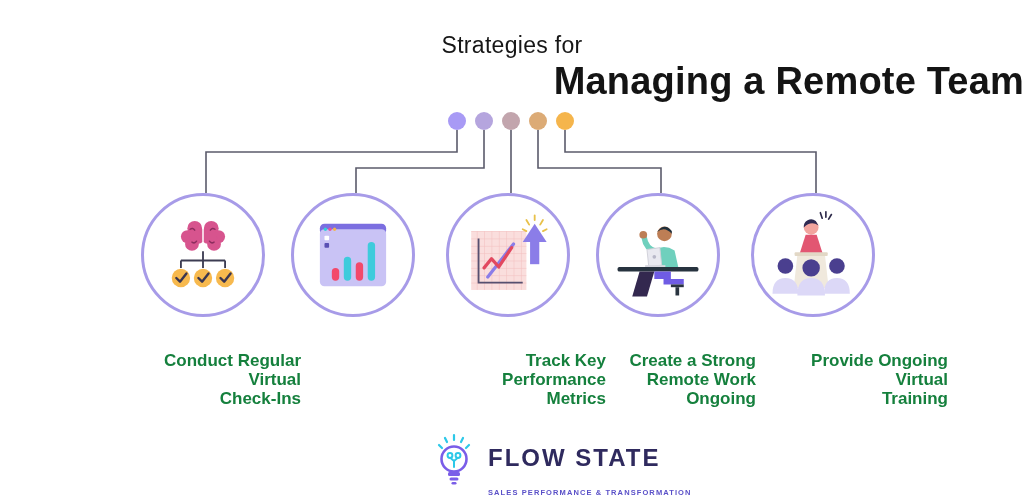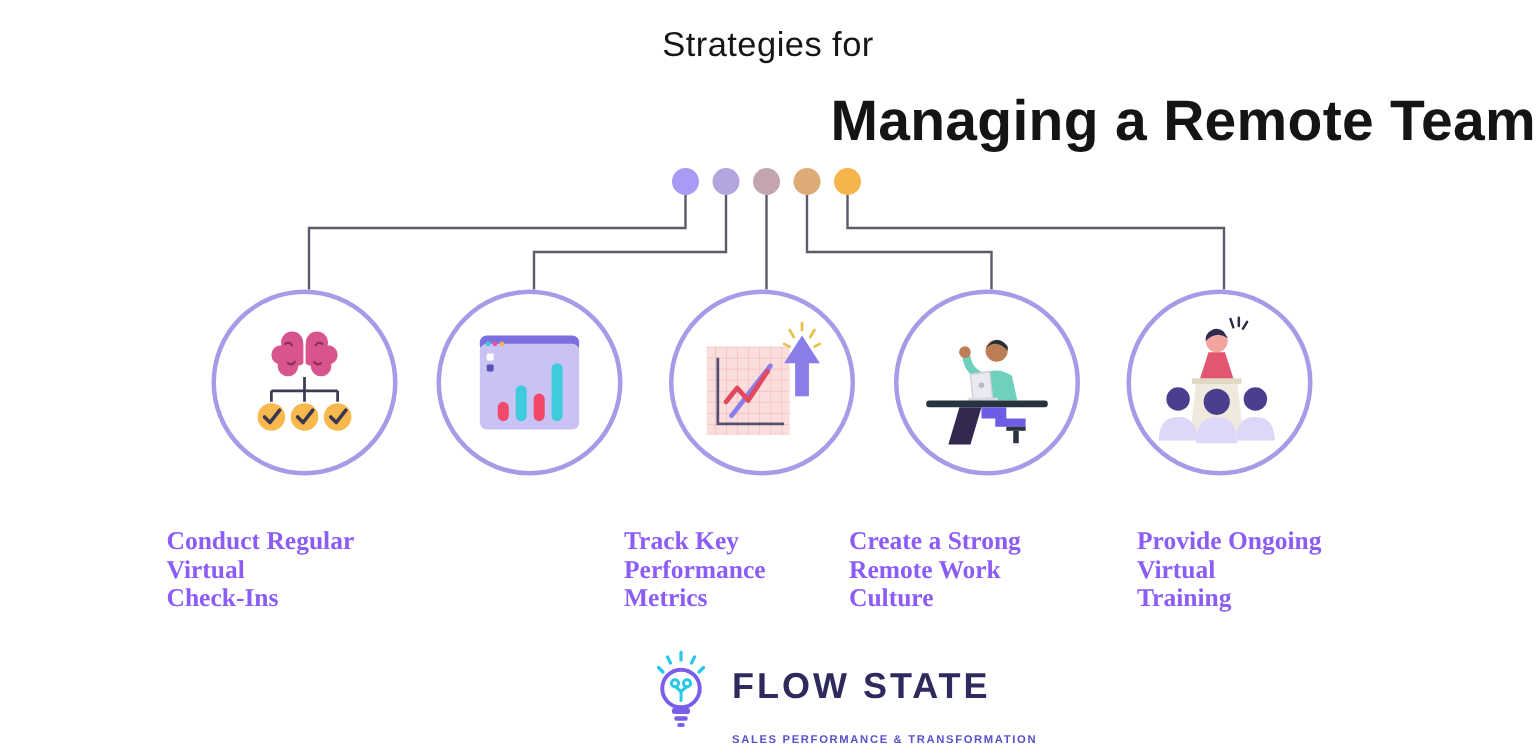--- a/index.html
+++ b/index.html
@@ -7,21 +7,21 @@
   body { font-family: "Liberation Sans", sans-serif; }
   .canvas {
     position: relative;
     width: 1024px;
     height: 503px;
     background: #ffffff;
     overflow: hidden;
   }
   .subtitle {
     position: absolute;
-    top: 16px; left: 0; width: 1024px;
+    top: 32px; left: 0; width: 1024px;
     text-align: center;
     font-size: 23px;
     font-weight: 500;
     letter-spacing: 0.3px;
     color: #161616;
   }
   .main-title {
     position: absolute;
     top: 60px; left: 0; width: 1024px;
     text-align: right;
@@ -48,27 +48,26 @@
   }
   .circle.c1 { left: 141px; }
   .circle.c2 { left: 291px; }
   .circle.c3 { left: 446px; }
   .circle.c4 { left: 596px; }
   .circle.c5 { left: 751px; }
   .card-label {
     position: absolute;
     top: 351px;
     width: 190px;
-    text-align: left;
+    text-align: right;
     font-size: 17px;
     font-weight: 700;
     line-height: 19px;
-    color: #8b5cf6;
+    color: #15803d;
     white-space: pre-line;
-    font-family: Liberation Serif, serif;
   }
   .card-label.l1 { left: 111px; }
   .card-label.l2 { left: 261px; }
   .card-label.l3 { left: 416px; }
   .card-label.l4 { left: 566px; }
   .card-label.l5 { left: 758px; }
   .logo { position: absolute; left: 430px; top: 432px; display: flex; align-items: flex-start; }
   .logo-bulb { margin-right: 10px; }
   .logo-text { padding-top: 12px; }
   .brand-name {
@@ -243,21 +242,21 @@
   </div>
 
   <div class="card-label l1">Conduct Regular
 Virtual
 Check-Ins</div>
   <div class="card-label l3">Track Key
 Performance
 Metrics</div>
   <div class="card-label l4">Create a Strong
 Remote Work
-Culture</div>
+Ongoing</div>
   <div class="card-label l5">Provide Ongoing
 Virtual
 Training</div>
 
   <div class="logo">
     <svg class="logo-bulb" width="48" height="58" viewBox="0 0 48 58">
       <g stroke="#2cc8e8" stroke-width="2.2" stroke-linecap="round">
         <path d="M9 13 L12 16"></path>
           <path d="M15 6 L17 10"></path>
           <path d="M24 3 L24 8"></path>

